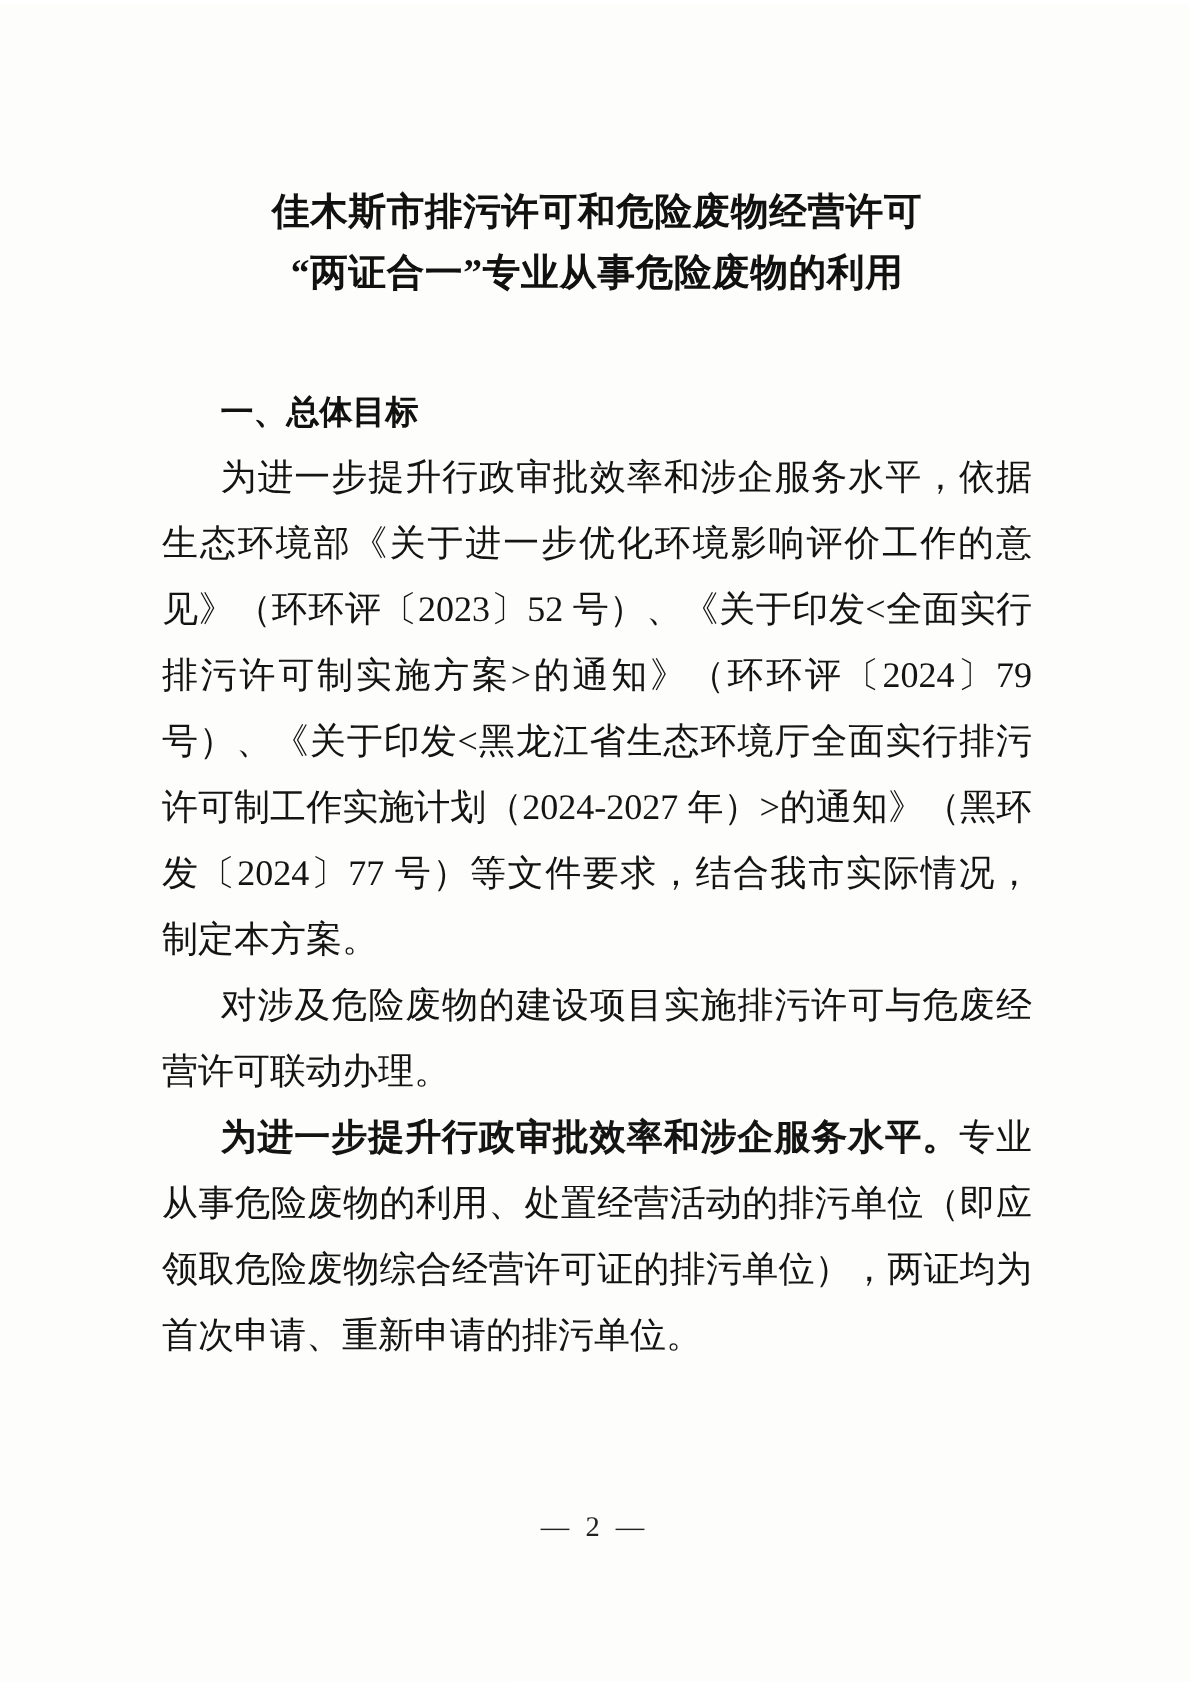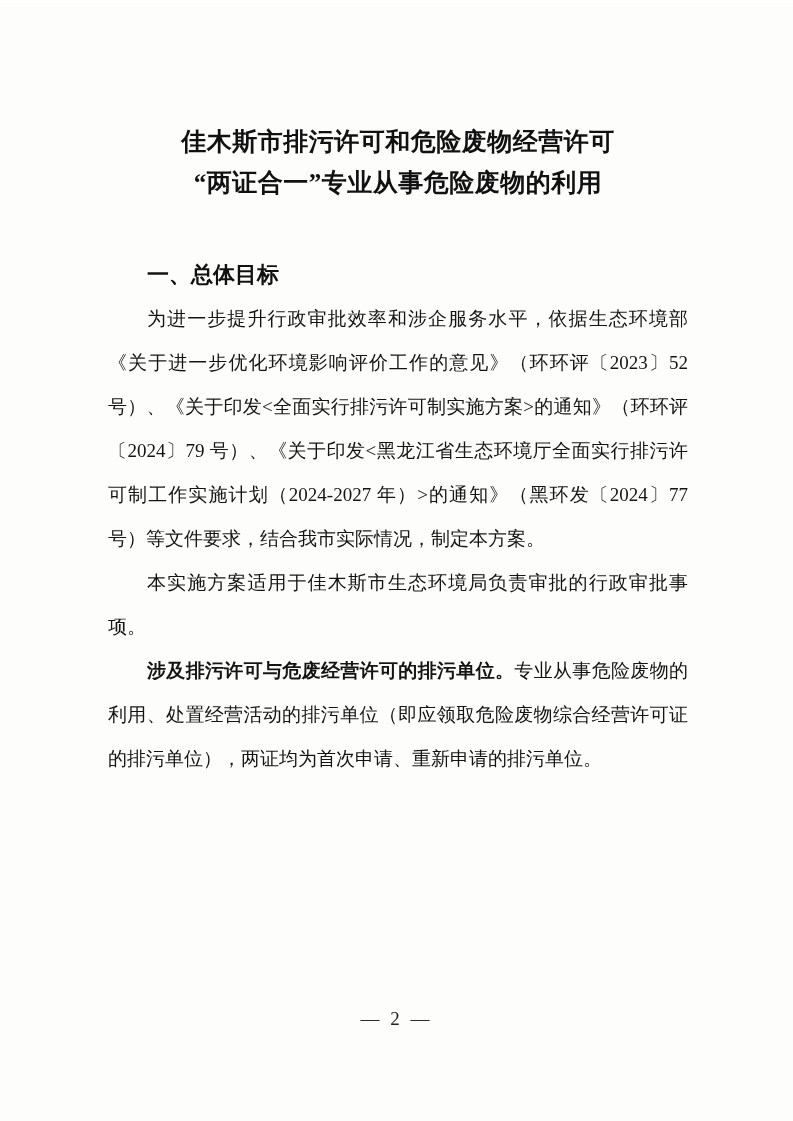--- a/index.html
+++ b/index.html
@@ -43,21 +43,21 @@
   }
   .section-head {
     font-weight: bold;
     font-size: 22px;
     line-height: 44px;
     text-indent: 39px;
     margin: 0;
     color: #111;
   }
   .para {
-    font-size: 19px;
+    font-size: 24px;
     line-height: 44px;
     text-indent: 39px;
     margin: 0;
     text-align: justify;
     text-justify: inter-ideograph;
     color: #141414;
   }
   .para .bold {
     font-weight: bold;
   }
@@ -86,21 +86,21 @@
       <span>佳木斯市排污许可和危险废物经营许可</span>
       <span class="line2">“两证合一”专业从事危险废物的利用</span>
     </h1>
 
     <div class="spacer-title"></div>
 
     <h2 class="section-head">一、总体目标</h2>
     <p class="para">为进一步提升行政审批效率和涉企服务水平，依据生态环境部《关于进一步优化环境影响评价工作的意见》（环环评〔2023〕52 号）、《关于印发&lt;全面实行排污许可制实施方案&gt;的通知》（环环评〔2024〕79 号）、《关于印发&lt;黑龙江省生态环境厅全面实行排污许可制工作实施计划（2024-2027 年）&gt;的通知》（黑环发〔2024〕77 号）等文件要求，结合我市实际情况，制定本方案。</p>
 
 
-    <p class="para">本实施方案适用于佳木斯市生态环境局负责审批的行政审批事项。</p>
+    <p class="para">对涉及危险废物的建设项目实施排污许可与危废经营许可联动办理。</p>
 
-    <p class="para"><span class="bold">涉及排污许可与危废经营许可的排污单位。</span><span>专业从事危险废物的利用、处置经营活动的排污单位（即应领取危险废物综合经营许可证的排污单位），两证均为首次申请、重新申请的排污单位。</span></p>
+    <p class="para"><span class="bold">为进一步提升行政审批效率和涉企服务水平。</span><span>专业从事危险废物的利用、处置经营活动的排污单位（即应领取危险废物综合经营许可证的排污单位），两证均为首次申请、重新申请的排污单位。</span></p>
 
   </div>
 
   <div class="page-number">— 2 —</div>
 
 </div>
 
 </body></html>

